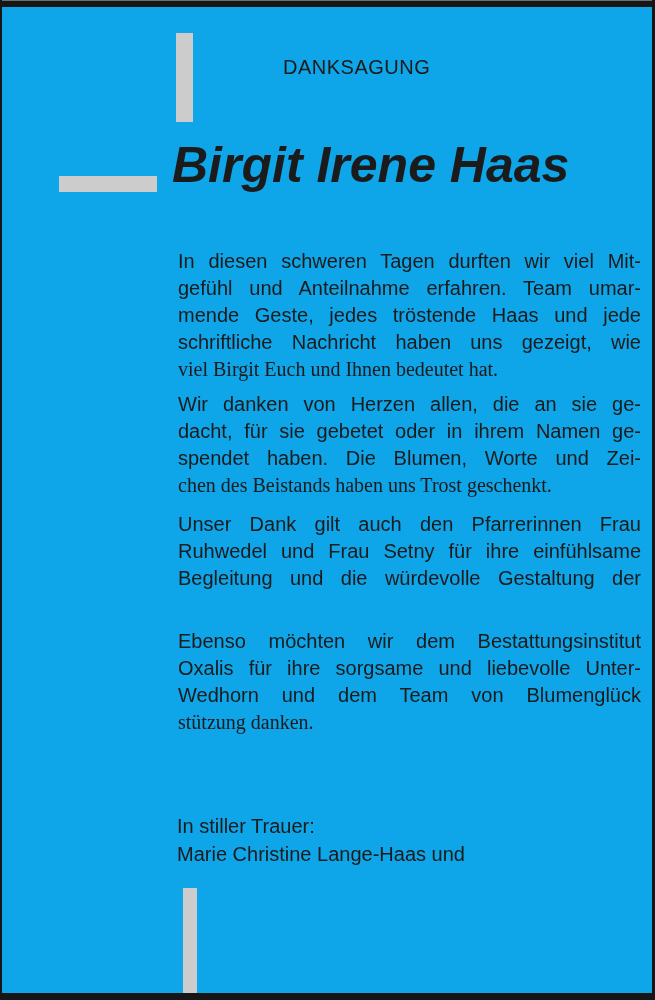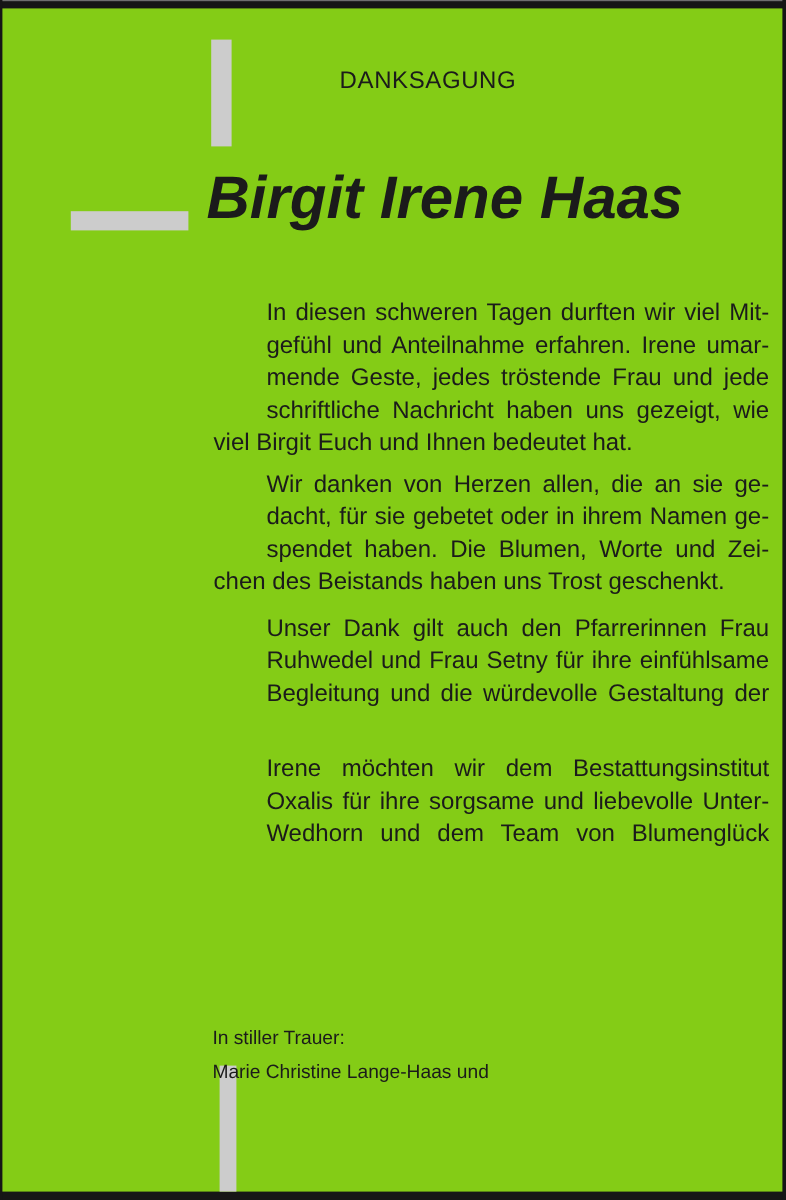--- a/index.html
+++ b/index.html
@@ -3,21 +3,21 @@
 <meta charset="utf-8">
 <style>
   html, body { margin: 0; padding: 0; }
   body {
     width: 655px; height: 1000px;
     background: #ffffff;
     font-family: "Liberation Sans", sans-serif;
     color: #1b1b1b;
     overflow: hidden;
   }
-  .page { position: relative; width: 655px; height: 1000px; background: #84cc16; }
+  .page { position: relative; width: 655px; height: 1000px; background: #0ea5e9; }
 
   
   .border-top    { position: absolute; left: 0; top: 0; width: 655px; height: 7px; background: #161616; border-top: 1px solid #6e6e6e; box-sizing: border-box; }
   .border-bottom { position: absolute; left: 0; bottom: 0; width: 655px; height: 7px; background: #161616; }
   .border-left   { position: absolute; left: 0; top: 0; width: 2px; height: 1000px; background: #161616; }
   .border-right  { position: absolute; right: 0; top: 0; width: 3px; height: 1000px; background: #161616; }
 
   
   .bar { position: absolute; background: #cccccc; }
   .bar-top-vertical    { left: 176px; top: 33px;  width: 17px; height: 89px; }
@@ -39,26 +39,26 @@
 
   .para {
     position: absolute; left: 178px; width: 463px;
     font-size: 20px; line-height: 27px;
   }
   .para-1 { top: 248px; }
   .para-2 { top: 391px; }
   .para-3 { top: 511px; }
   .para-4 { top: 628px; }
 
-  .jline  { text-align: justify; text-align-last: justify; white-space: nowrap; margin-left: 44px; }
-  .jlast  { text-align: right;    text-align-last: left;    white-space: nowrap; }
+  .jline  { text-align: justify; text-align-last: justify; white-space: nowrap; }
+  .jlast  { text-align: right;    text-align-last: left;    white-space: nowrap; font-family: Liberation Serif, serif; }
 
   .closing {
     position: absolute; left: 177px; top: 812px;
-    font-size: 16px; line-height: 28px; margin-top: 40px;
+    font-size: 20px; line-height: 28px;
   }
   .closing div { white-space: nowrap; }
 </style>
 </head>
 <body>
 
 <div class="page">
 
   <div class="border-top"></div>
   <div class="border-bottom"></div>
@@ -68,43 +68,44 @@
   <div class="bar bar-top-vertical"></div>
   <div class="bar bar-left-horizontal"></div>
   <div class="bar bar-bottom-vertical"></div>
 
   <div class="notice-heading">DANKSAGUNG</div>
 
   <div class="deceased-name">Birgit Irene Haas</div>
 
   <div class="para para-1">
     <div class="jline">In diesen schweren Tagen durften wir viel Mit-</div>
-    <div class="jline">gefühl und Anteilnahme erfahren. Irene umar-</div>
-    <div class="jline">mende Geste, jedes tröstende Frau und jede</div>
+    <div class="jline">gefühl und Anteilnahme erfahren. Team umar-</div>
+    <div class="jline">mende Geste, jedes tröstende Haas und jede</div>
     <div class="jline">schriftliche Nachricht haben uns gezeigt, wie</div>
     <div class="jlast">viel Birgit Euch und Ihnen bedeutet hat.</div>
   </div>
 
   <div class="para para-2">
     <div class="jline">Wir danken von Herzen allen, die an sie ge-</div>
     <div class="jline">dacht, für sie gebetet oder in ihrem Namen ge-</div>
     <div class="jline">spendet haben. Die Blumen, Worte und Zei-</div>
     <div class="jlast">chen des Beistands haben uns Trost geschenkt.</div>
   </div>
 
   <div class="para para-3">
     <div class="jline">Unser Dank gilt auch den Pfarrerinnen Frau</div>
     <div class="jline">Ruhwedel und Frau Setny für ihre einfühlsame</div>
     <div class="jline">Begleitung und die würdevolle Gestaltung der</div>
   </div>
 
   <div class="para para-4">
-    <div class="jline">Irene möchten wir dem Bestattungsinstitut</div>
+    <div class="jline">Ebenso möchten wir dem Bestattungsinstitut</div>
     <div class="jline">Oxalis für ihre sorgsame und liebevolle Unter-</div>
     <div class="jline">Wedhorn und dem Team von Blumenglück</div>
+    <div class="jlast">stützung danken.</div>
   </div>
 
   <div class="closing">
     <div>In stiller Trauer:</div>
     <div>Marie Christine Lange-Haas und</div>
   </div>
 
 </div>
 
 </body></html>

